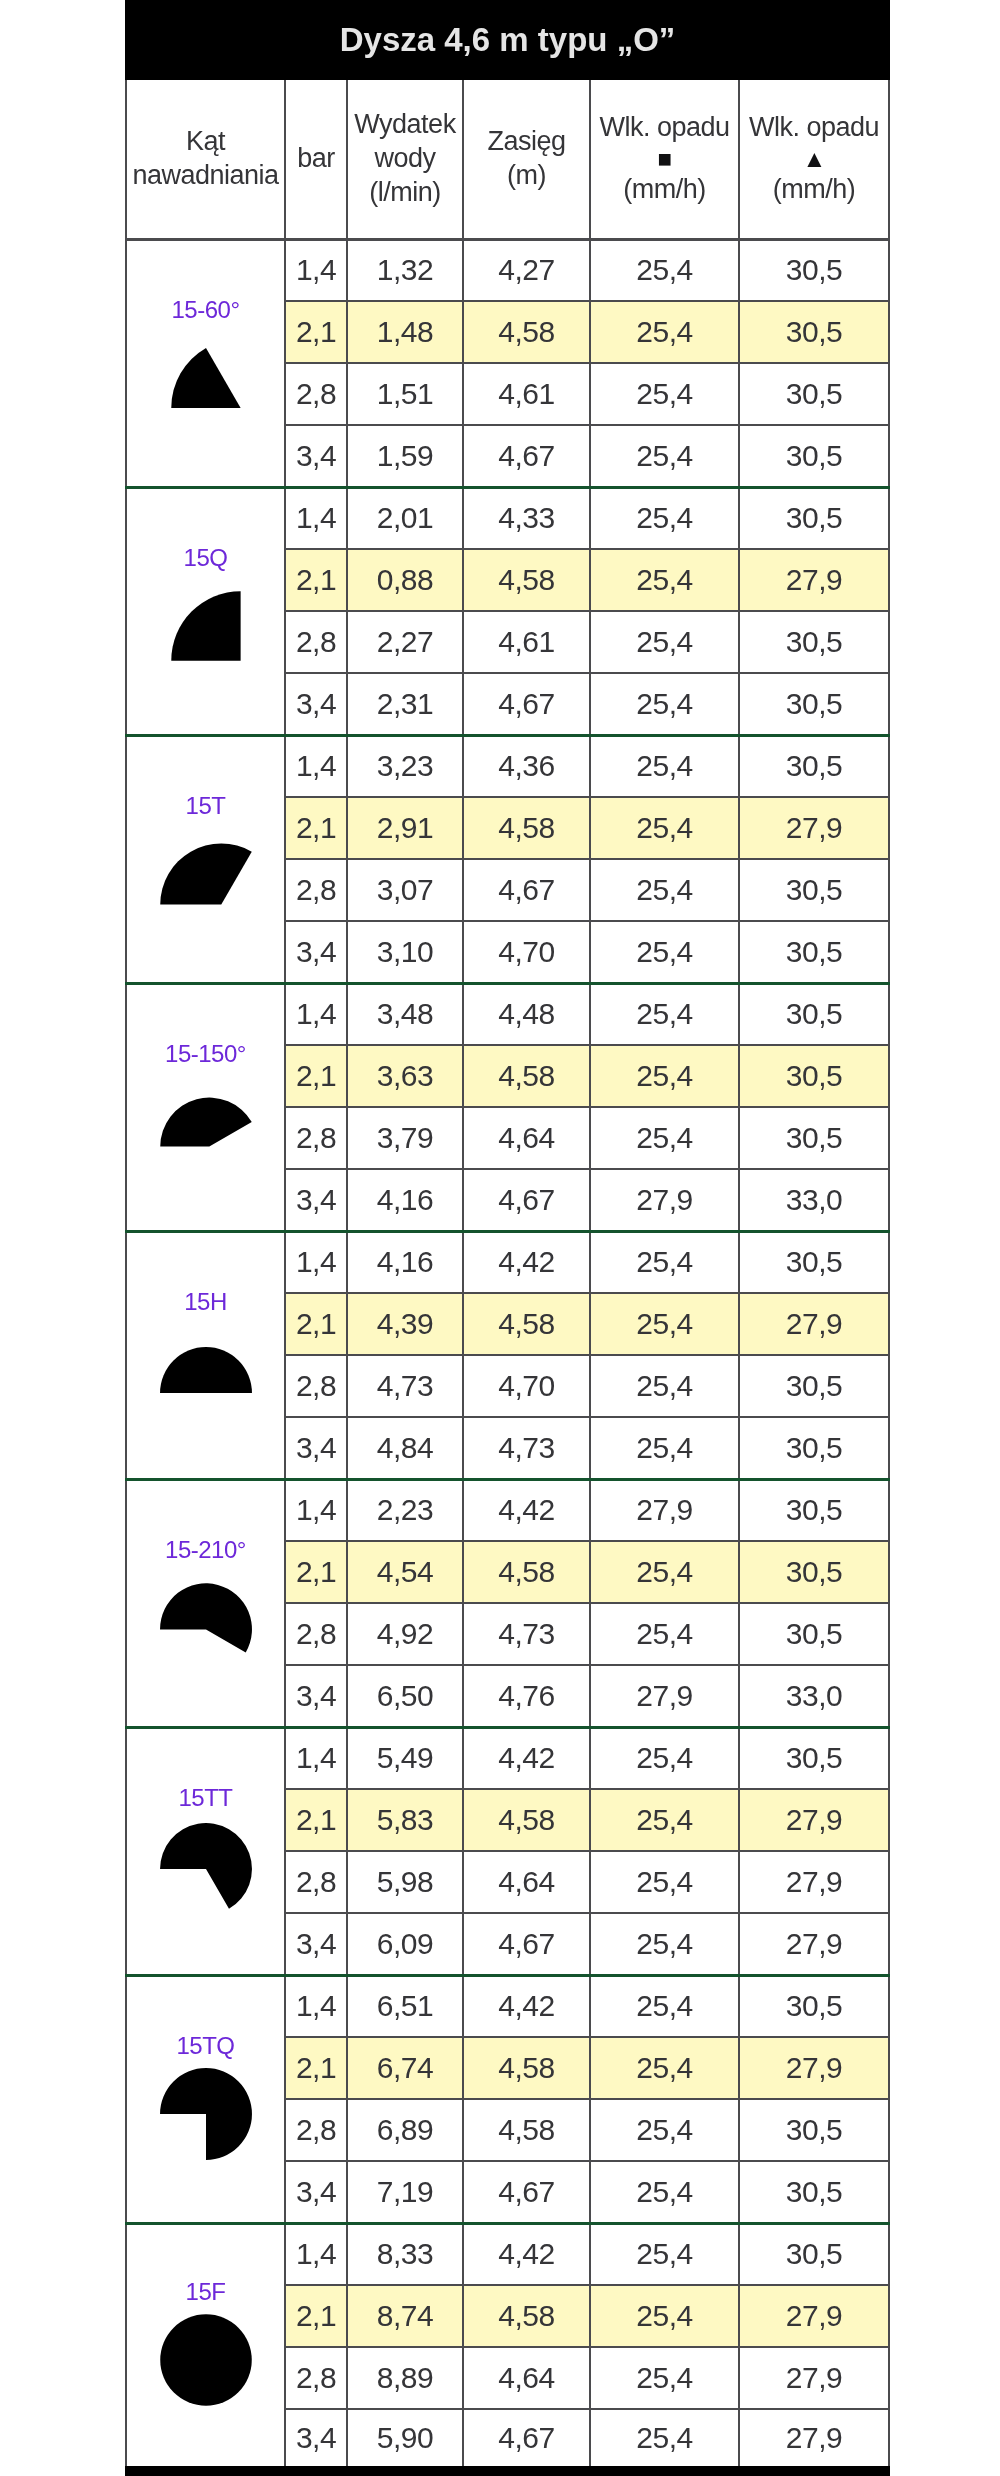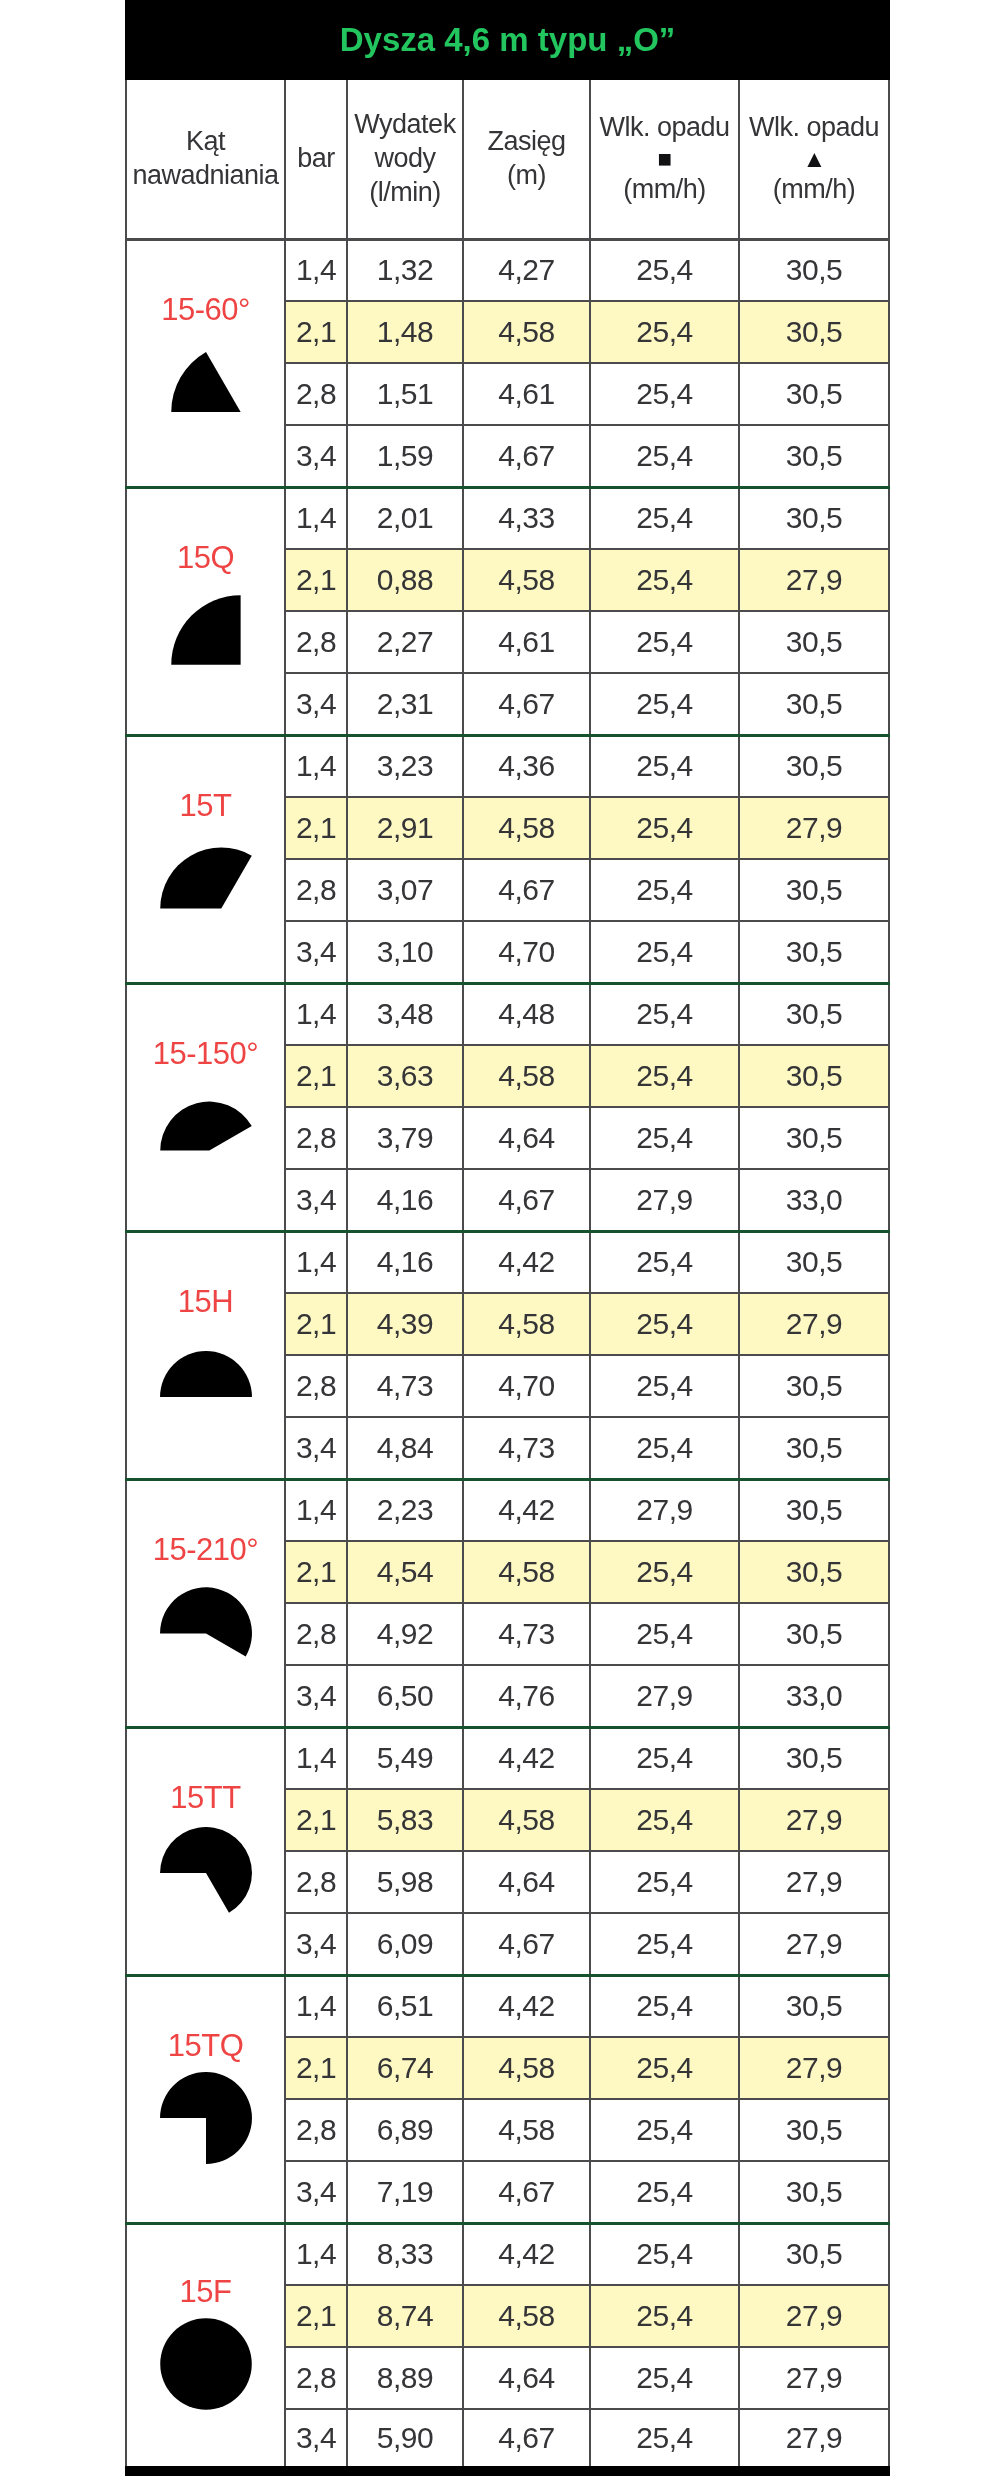--- a/index.html
+++ b/index.html
@@ -28,21 +28,21 @@
   th, td {
     border: 2px solid #4b4b4e;
     text-align: center;
     vertical-align: middle;
     color: #353538;
     letter-spacing: -0.5px;
   }
 
   th.title-cell {
     background: #000000;
-    color: #22c55e;
+    color: #e5e5e5;
     height: 78px;
     font-size: 33px;
     font-weight: bold;
     letter-spacing: 0;
     border: 2px solid #000000;
   }
 
   tr.colhead-row th {
     height: 160px;
     font-size: 27px;
@@ -67,21 +67,21 @@
   }
   tbody tr.shaded td { background: #fef9c3; }
   tbody tr.group-start td { border-top: 3px solid #14532d; }
 
   td.angle-cell {
     background: #ffffff !important;
     vertical-align: middle;
     padding: 6px 4px;
   }
   .angle-stack { display: flex; flex-direction: column; align-items: center; justify-content: center; gap: 2px; }
-  .angle-label { font-size: 31px; color: #ef4444; letter-spacing: -0.5px; }
+  .angle-label { font-size: 24px; color: #6d28d9; letter-spacing: -0.5px; }
   svg.pattern-icon { width: 104px; height: 104px; display: block; }
 </style>
 </head>
 <body>
 
 <div class="table-wrap">
   <table class="spec-table">
     <colgroup>
       <col style="width:159px">
         <col style="width:62px">

